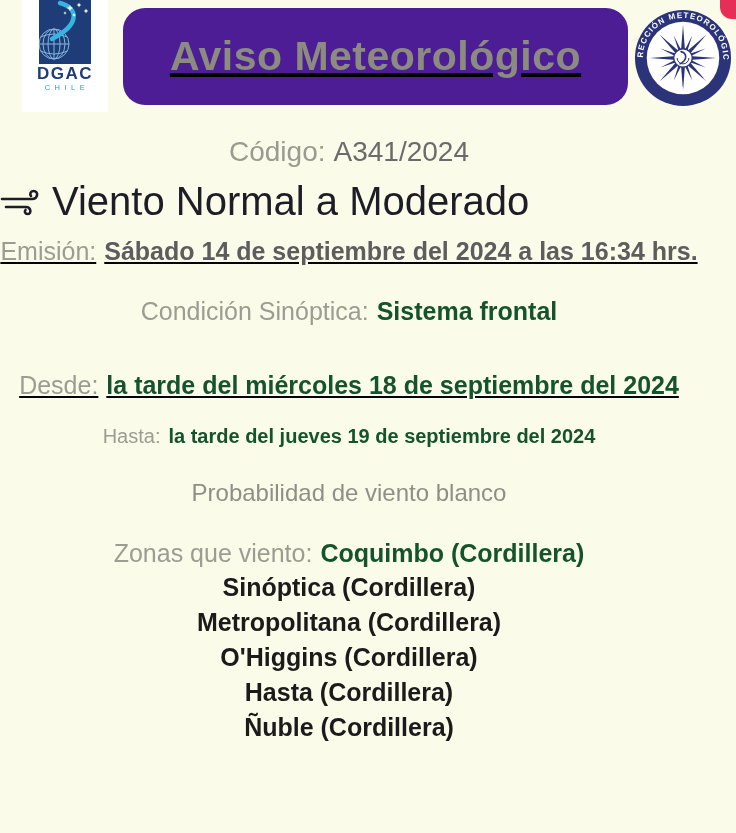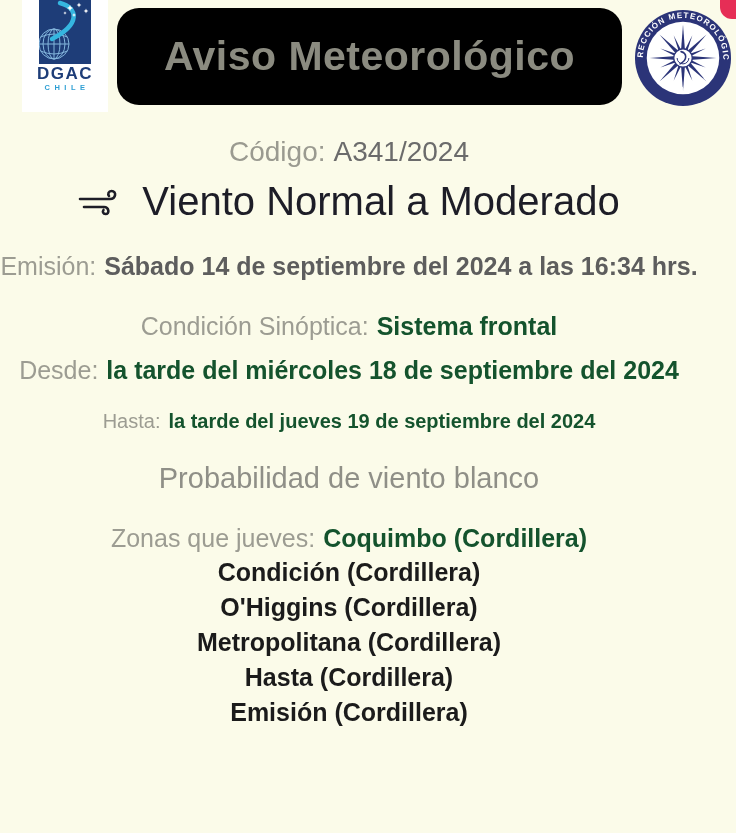--- a/index.html
+++ b/index.html
@@ -17,27 +17,27 @@
   .dgac{
     position:absolute;left:22px;top:0;width:86px;height:112px;
     background:#ffffff;display:flex;flex-direction:column;align-items:center;
     box-sizing:border-box;
   }
   .dgac-name{
     color:#1e3d78;font-weight:bold;font-size:17px;letter-spacing:1.5px;
     line-height:18px;margin-top:1px;
   }
   .dgac-country{
-    color:#2e9fd4;font-weight:bold;font-size:7.5px;letter-spacing:4.5px;
+    color:#2e9fd4;font-weight:normal;font-size:7.5px;letter-spacing:4.5px;
     line-height:9px;margin-left:4px;
   }
 
   .banner{
-    position:absolute;left:117px;top:8px;width:505px;height:97px;
-    background:#000000;border-radius:22px;
+    position:absolute;left:123px;top:8px;width:505px;height:97px;
+    background:#4c1d95;border-radius:22px;
     display:flex;align-items:center;justify-content:center;text-decoration:underline;
   }
   .banner-title{
     color:#8b8b80;font-size:41px;font-weight:bold;letter-spacing:0.5px;
   }
 
   .seal{position:absolute;left:634px;top:6px;}
 
   .corner-badge{
     position:absolute;top:0;right:0;width:16px;height:19px;
@@ -49,32 +49,32 @@
   .line{white-space:nowrap;}
   .lbl{color:#9c9c92;font-weight:400;margin-right:8px;}
   .val{color:#14532d;font-weight:bold;}
 
   .line-code{margin-top:18px;font-size:28px;line-height:32px;}
   .line-code .lbl{color:#9a9a90;}
   .code-val{color:#6b6b6b;font-weight:400;}
 
   .line-title{
     margin-top:10px;font-size:40px;line-height:46px;color:#1d1d27;
-    display:flex;align-items:center;justify-content:center;gap:16px;
+    display:flex;align-items:center;justify-content:flex-start;gap:4px;
   }
   .wind-icon-svg{flex:0 0 auto;margin-top:4px;}
 
-  .line-emission{margin-top:27px;font-size:25px;line-height:30px;}
+  .line-emission{margin-top:12px;font-size:25px;line-height:30px;text-decoration:underline;}
   .emission-val{color:#5d5d5d;font-weight:bold;}
 
   .line-synoptic{margin-top:30px;font-size:25px;line-height:30px;}
-  .line-from{margin-top:14px;font-size:25px;line-height:30px;}
+  .line-from{margin-top:44px;font-size:25px;line-height:30px;text-decoration:underline;}
   .line-to{margin-top:21px;font-size:20px;line-height:30px;}
 
-  .line-probability{margin-top:28px;font-size:29px;line-height:28px;color:#8f8f87;}
+  .line-probability{margin-top:28px;font-size:24px;line-height:28px;color:#8f8f87;}
 
   .line-zones{margin-top:31px;font-size:25px;line-height:30px;}
   .zone-item{font-size:25px;line-height:35px;color:#1b1b1b;font-weight:bold;}
   .zones-list{margin-top:2px;}
 </style>
 </head>
 <body>
 
 <div class="page">
 
@@ -182,25 +182,25 @@
       <span class="lbl">Desde:</span><span class="val">la tarde del miércoles 18 de septiembre del 2024</span>
     </div>
 
     <div class="line line-to">
       <span class="lbl">Hasta:</span><span class="val">la tarde del jueves 19 de septiembre del 2024</span>
     </div>
 
     <div class="line line-probability">Probabilidad de viento blanco</div>
 
     <div class="line line-zones">
-      <span class="lbl">Zonas que jueves:</span><span class="val">Coquimbo (Cordillera)</span>
+      <span class="lbl">Zonas que viento:</span><span class="val">Coquimbo (Cordillera)</span>
     </div>
 
     <div class="zones-list">
-      <div class="zone-item">Condición (Cordillera)</div>
+      <div class="zone-item">Sinóptica (Cordillera)</div>
+      <div class="zone-item">Metropolitana (Cordillera)</div>
       <div class="zone-item">O'Higgins (Cordillera)</div>
-      <div class="zone-item">Metropolitana (Cordillera)</div>
       <div class="zone-item">Hasta (Cordillera)</div>
-      <div class="zone-item">Emisión (Cordillera)</div>
+      <div class="zone-item">Ñuble (Cordillera)</div>
     </div>
 
   </div>
 </div>
 
 </body></html>

